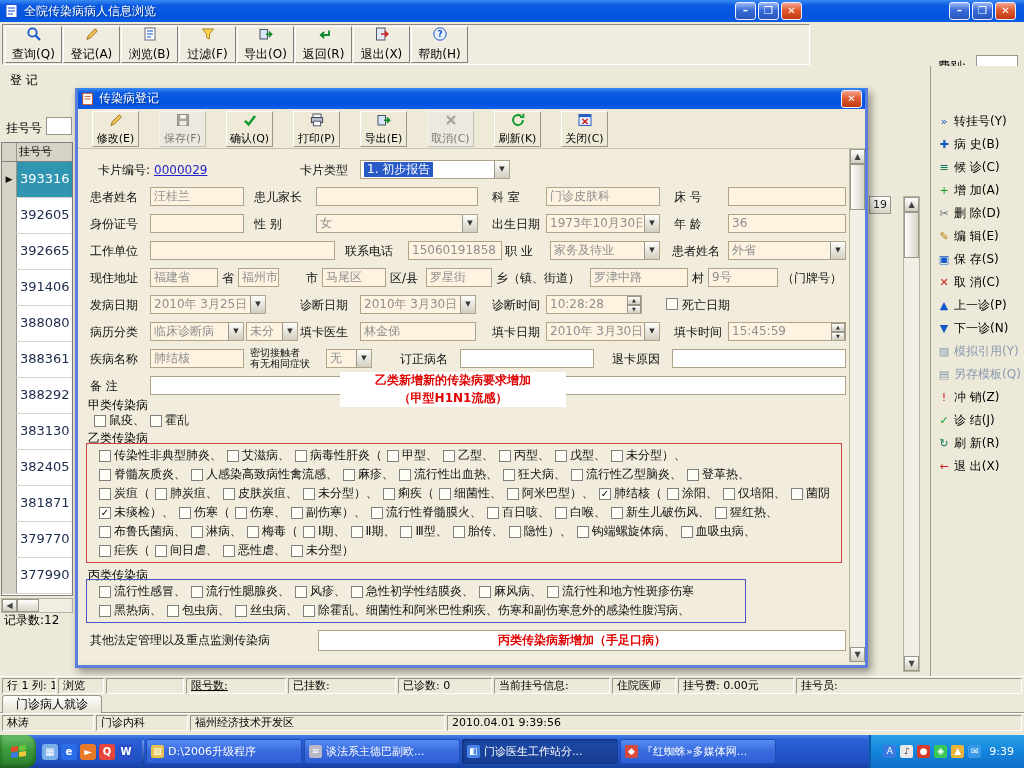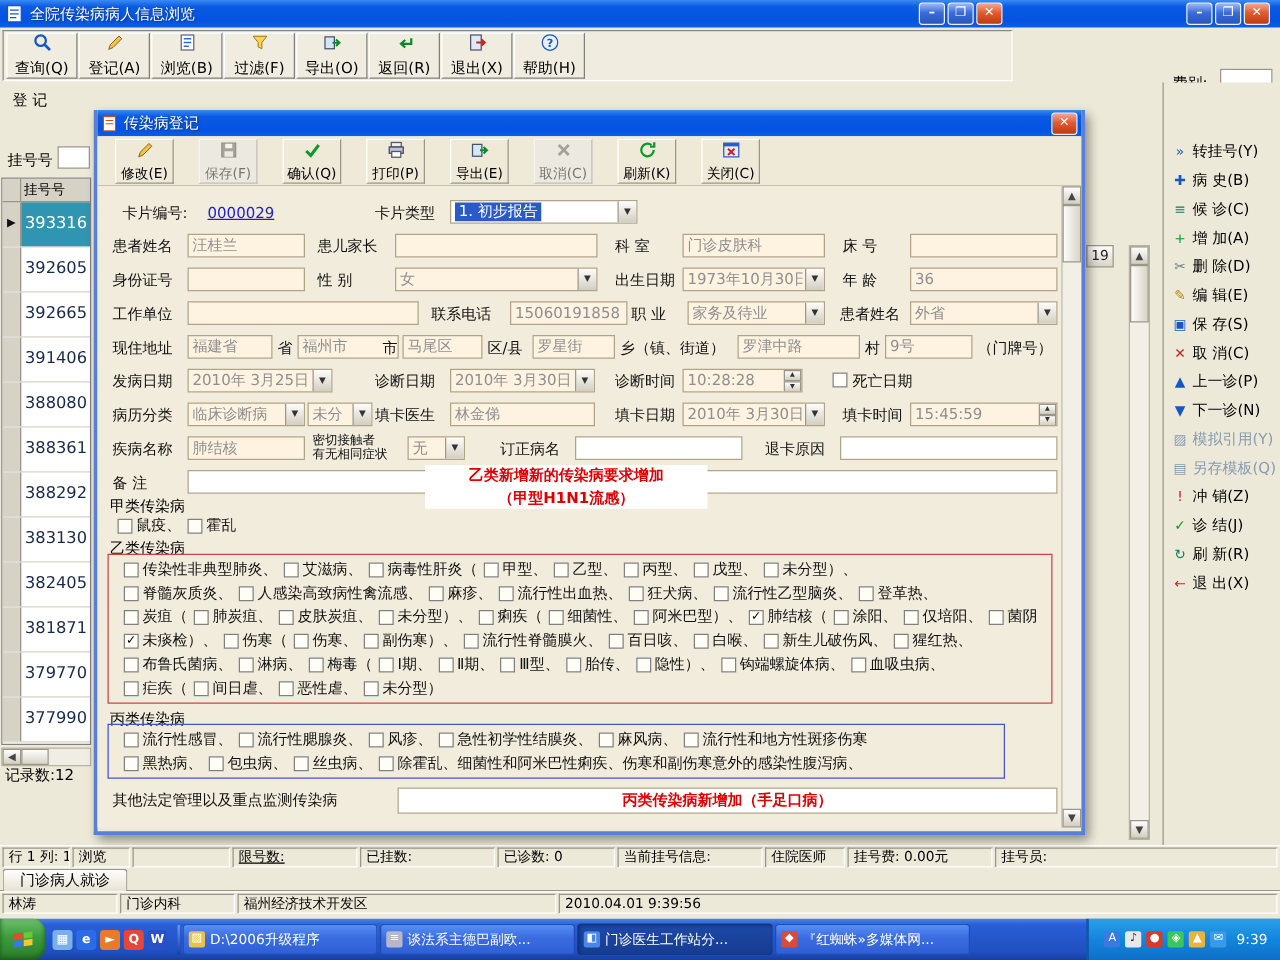--- a/index.html
+++ b/index.html
@@ -417,21 +417,21 @@
               <rect x="2" y="2.5" width="12" height="2.6" fill="#2a5cc8"></rect>
               <path d="M5.4 7 L10.6 12 M10.6 7 L5.4 12" stroke="#cc2222" stroke-width="1.6"></path>
             </svg></span>
           <span>关闭(C)</span>
         </div>
       </div>
     <div class="dlg-body">
       <div class="form">
 
         <span class="lbl" style="left:20px;top:14px">卡片编号:</span>
-        <span class="link" style="left:88px;top:14px">0000029</span>
+        <span class="link" style="left:76px;top:14px">0000029</span>
         <span class="lbl" style="left:222px;top:14px">卡片类型</span>
         <div class="fld white ctrl" style="left:282px;top:11px;width:150px">
           <span class="v sel-blue">1. 初步报告</span>
           <span class="dd">▼</span>
         </div>
 
         <span class="lbl" style="left:12px;top:41px">患者姓名</span>
         <div class="fld" style="left:72px;top:38px;width:94px">汪桂兰</div>
         <span class="lbl" style="left:176px;top:41px">患儿家长</span>
         <div class="fld" style="left:238px;top:38px;width:162px"></div>
@@ -466,21 +466,21 @@
         </div>
         <span class="lbl" style="left:594px;top:95px">患者姓名</span>
         <div class="fld ctrl" style="left:650px;top:92px;width:118px">
           <span class="v">外省</span>
           <span class="dd">▼</span>
         </div>
 
         <span class="lbl" style="left:12px;top:122px">现住地址</span>
         <div class="fld" style="left:72px;top:119px;width:68px">福建省</div>
         <span class="lbl" style="left:144px;top:122px">省</span>
-        <div class="fld" style="left:160px;top:119px;width:81px">福州市</div>
+        <div class="fld" style="left:160px;top:119px;width:41px">福州市</div>
         <span class="lbl" style="left:228px;top:122px">市</span>
         <div class="fld" style="left:244px;top:119px;width:64px">马尾区</div>
         <span class="lbl" style="left:312px;top:122px">区/县</span>
         <div class="fld" style="left:348px;top:119px;width:66px">罗星街</div>
         <span class="lbl" style="left:418px;top:122px">乡（镇、街道）</span>
         <div class="fld" style="left:512px;top:119px;width:98px">罗津中路</div>
         <span class="lbl" style="left:614px;top:122px">村</span>
         <div class="fld" style="left:630px;top:119px;width:70px">9号</div>
         <span class="lbl" style="left:704px;top:122px">（门牌号）</span>
 
@@ -666,21 +666,21 @@
               <span class="cb"></span>
               <span class="cblab">间日虐、</span>
               <span class="cb"></span>
               <span class="cblab">恶性虐、</span>
               <span class="cb"></span>
               <span class="cblab">未分型）</span>
             </div>
           </div>
 
         <span class="seclbl" style="left:10px;top:418px">丙类传染病</span>
-        <div class="cbbox blue" style="left:8px;top:430px;width:718px;height:44px">
+        <div class="cbbox blue" style="left:8px;top:430px;width:660px;height:44px">
             <div class="cbline">
               <span class="cb"></span>
               <span class="cblab">流行性感冒、</span>
               <span class="cb"></span>
               <span class="cblab">流行性腮腺炎、</span>
               <span class="cb"></span>
               <span class="cblab">风疹、</span>
               <span class="cb"></span>
               <span class="cblab">急性初学性结膜炎、</span>
               <span class="cb"></span>

